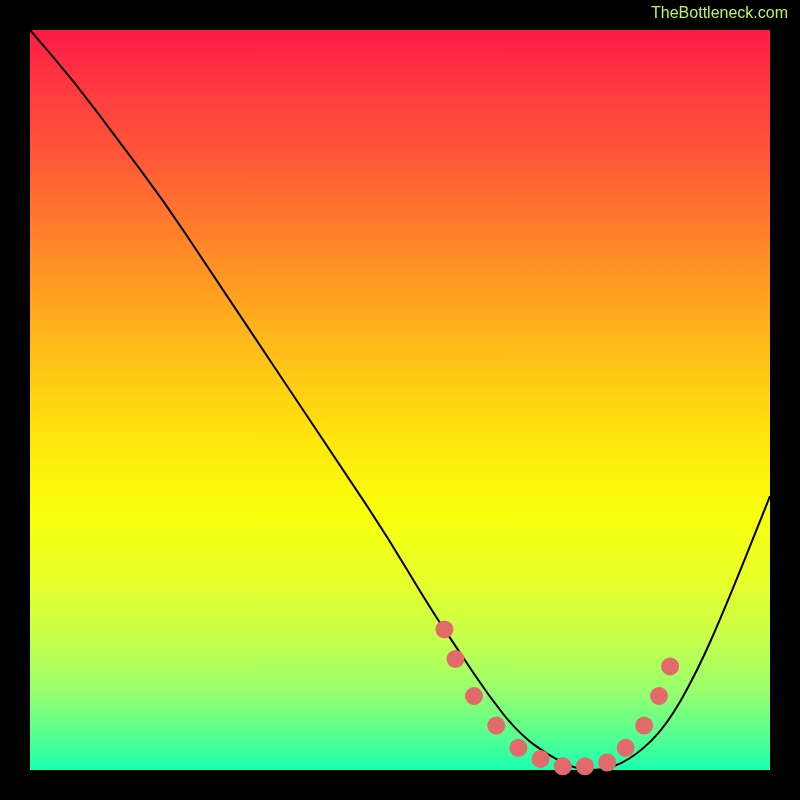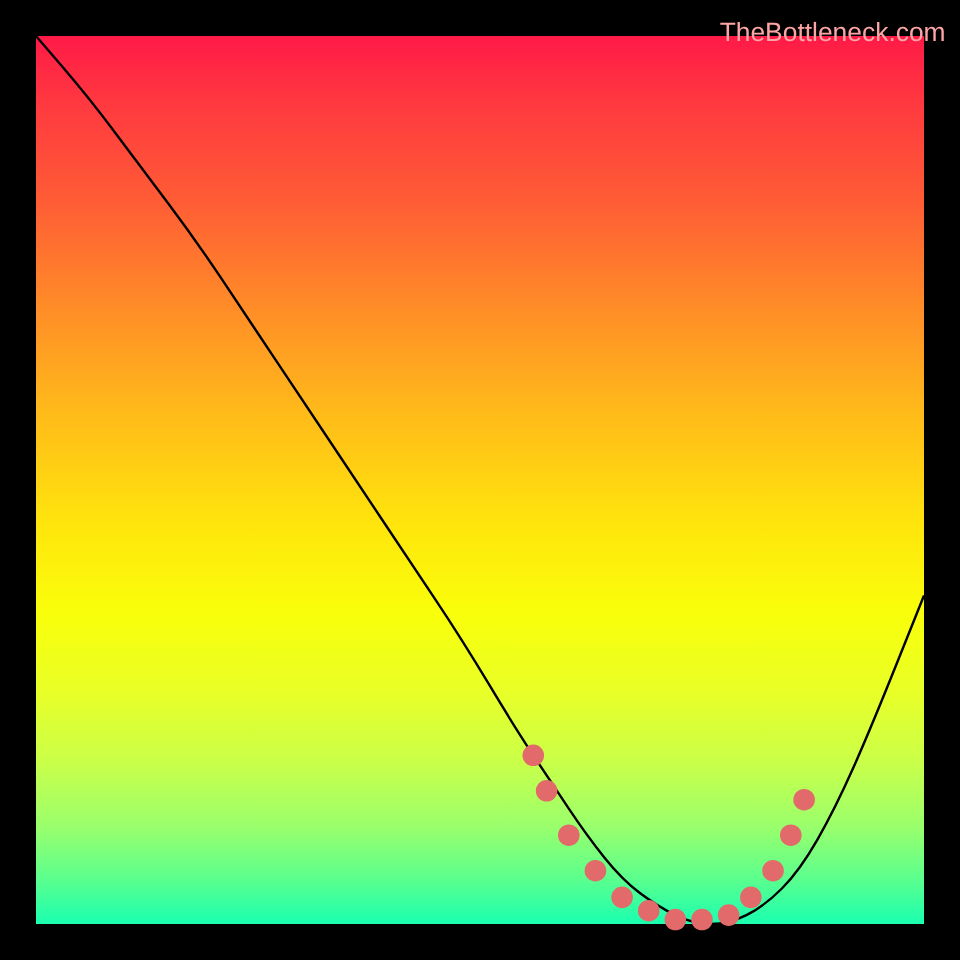--- a/index.html
+++ b/index.html
@@ -5,24 +5,24 @@
   * { margin: 0; padding: 0; box-sizing: border-box; }
   body {
     width: 800px;
     height: 800px;
     background: #000;
     position: relative;
     font-family: Arial, sans-serif;
   }
   .watermark {
     position: absolute;
-    top: 14px;
+    top: 4px;
     right: 12px;
-    color: #fca5a5;
-    font-size: 22px;
+    color: #bef264;
+    font-size: 16px;
     font-weight: 500;
     z-index: 10;
   }
   .plot-area {
     position: absolute;
     left: 30px;
     top: 30px;
     width: 740px;
     height: 740px;
     background: linear-gradient(to bottom,

